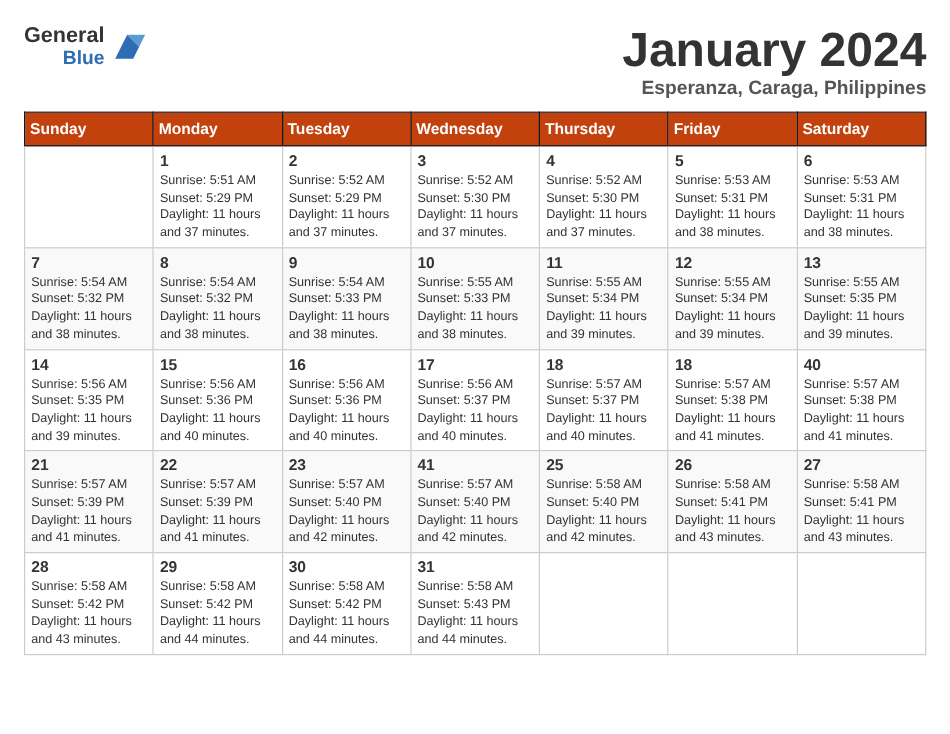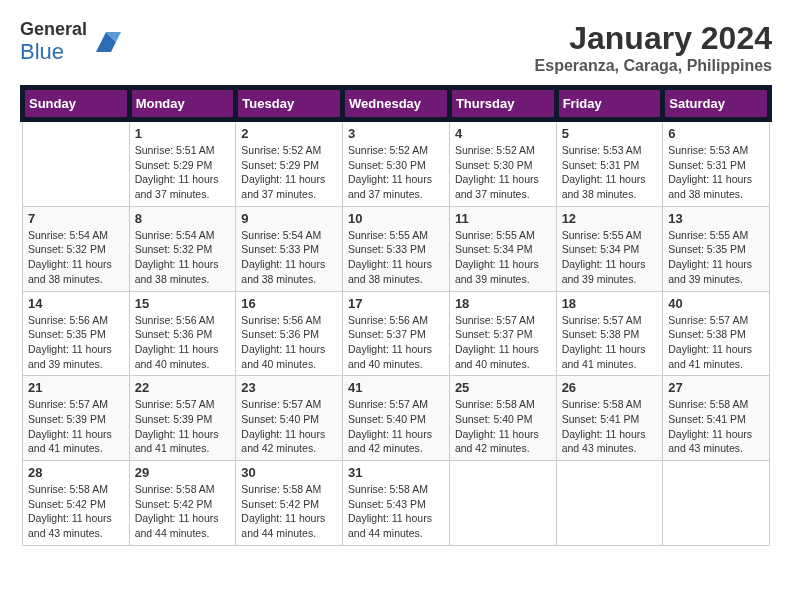--- a/index.html
+++ b/index.html
@@ -24,55 +24,56 @@
       display: flex;
       flex-direction: column;
       line-height: 1.1;
     }
     .logo-general {
       font-size: 18px;
       font-weight: bold;
       color: #333;
     }
     .logo-blue {
-      font-size: 22px;
-      font-weight: normal;
+      font-size: 16px;
+      font-weight: bold;
       color: #2E6DB4;
+      text-align: right;
     }
     .logo-icon {
       width: 30px;
       height: 30px;
       margin-left: 4px;
     }
     .title-section {
       text-align: right;
     }
     .calendar-title {
-      font-size: 32px;
+      font-size: 40px;
       font-weight: bold;
       color: #333;
     }
     .calendar-subtitle {
       font-size: 16px;
       color: #555;
       font-weight: bold;
     }
     table {
       width: 100%;
       border-collapse: collapse;
       font-size: 11px;
     }
     thead tr th {
-      background-color: #701a75;
+      background-color: #c2410c;
       color: #fff;
       padding: 6px 4px;
       text-align: left;
       font-size: 13px;
       font-weight: bold;
-      border: 5px solid #0f172a;
+      border: 1px solid #0f172a;
     }
     tbody tr td {
       border: 1px solid #ccc;
       vertical-align: top;
       padding: 4px 5px;
       width: 107px;
       min-height: 80px;
     }
     tbody tr:nth-child(even) td {
       background-color: #f9f9f9;

